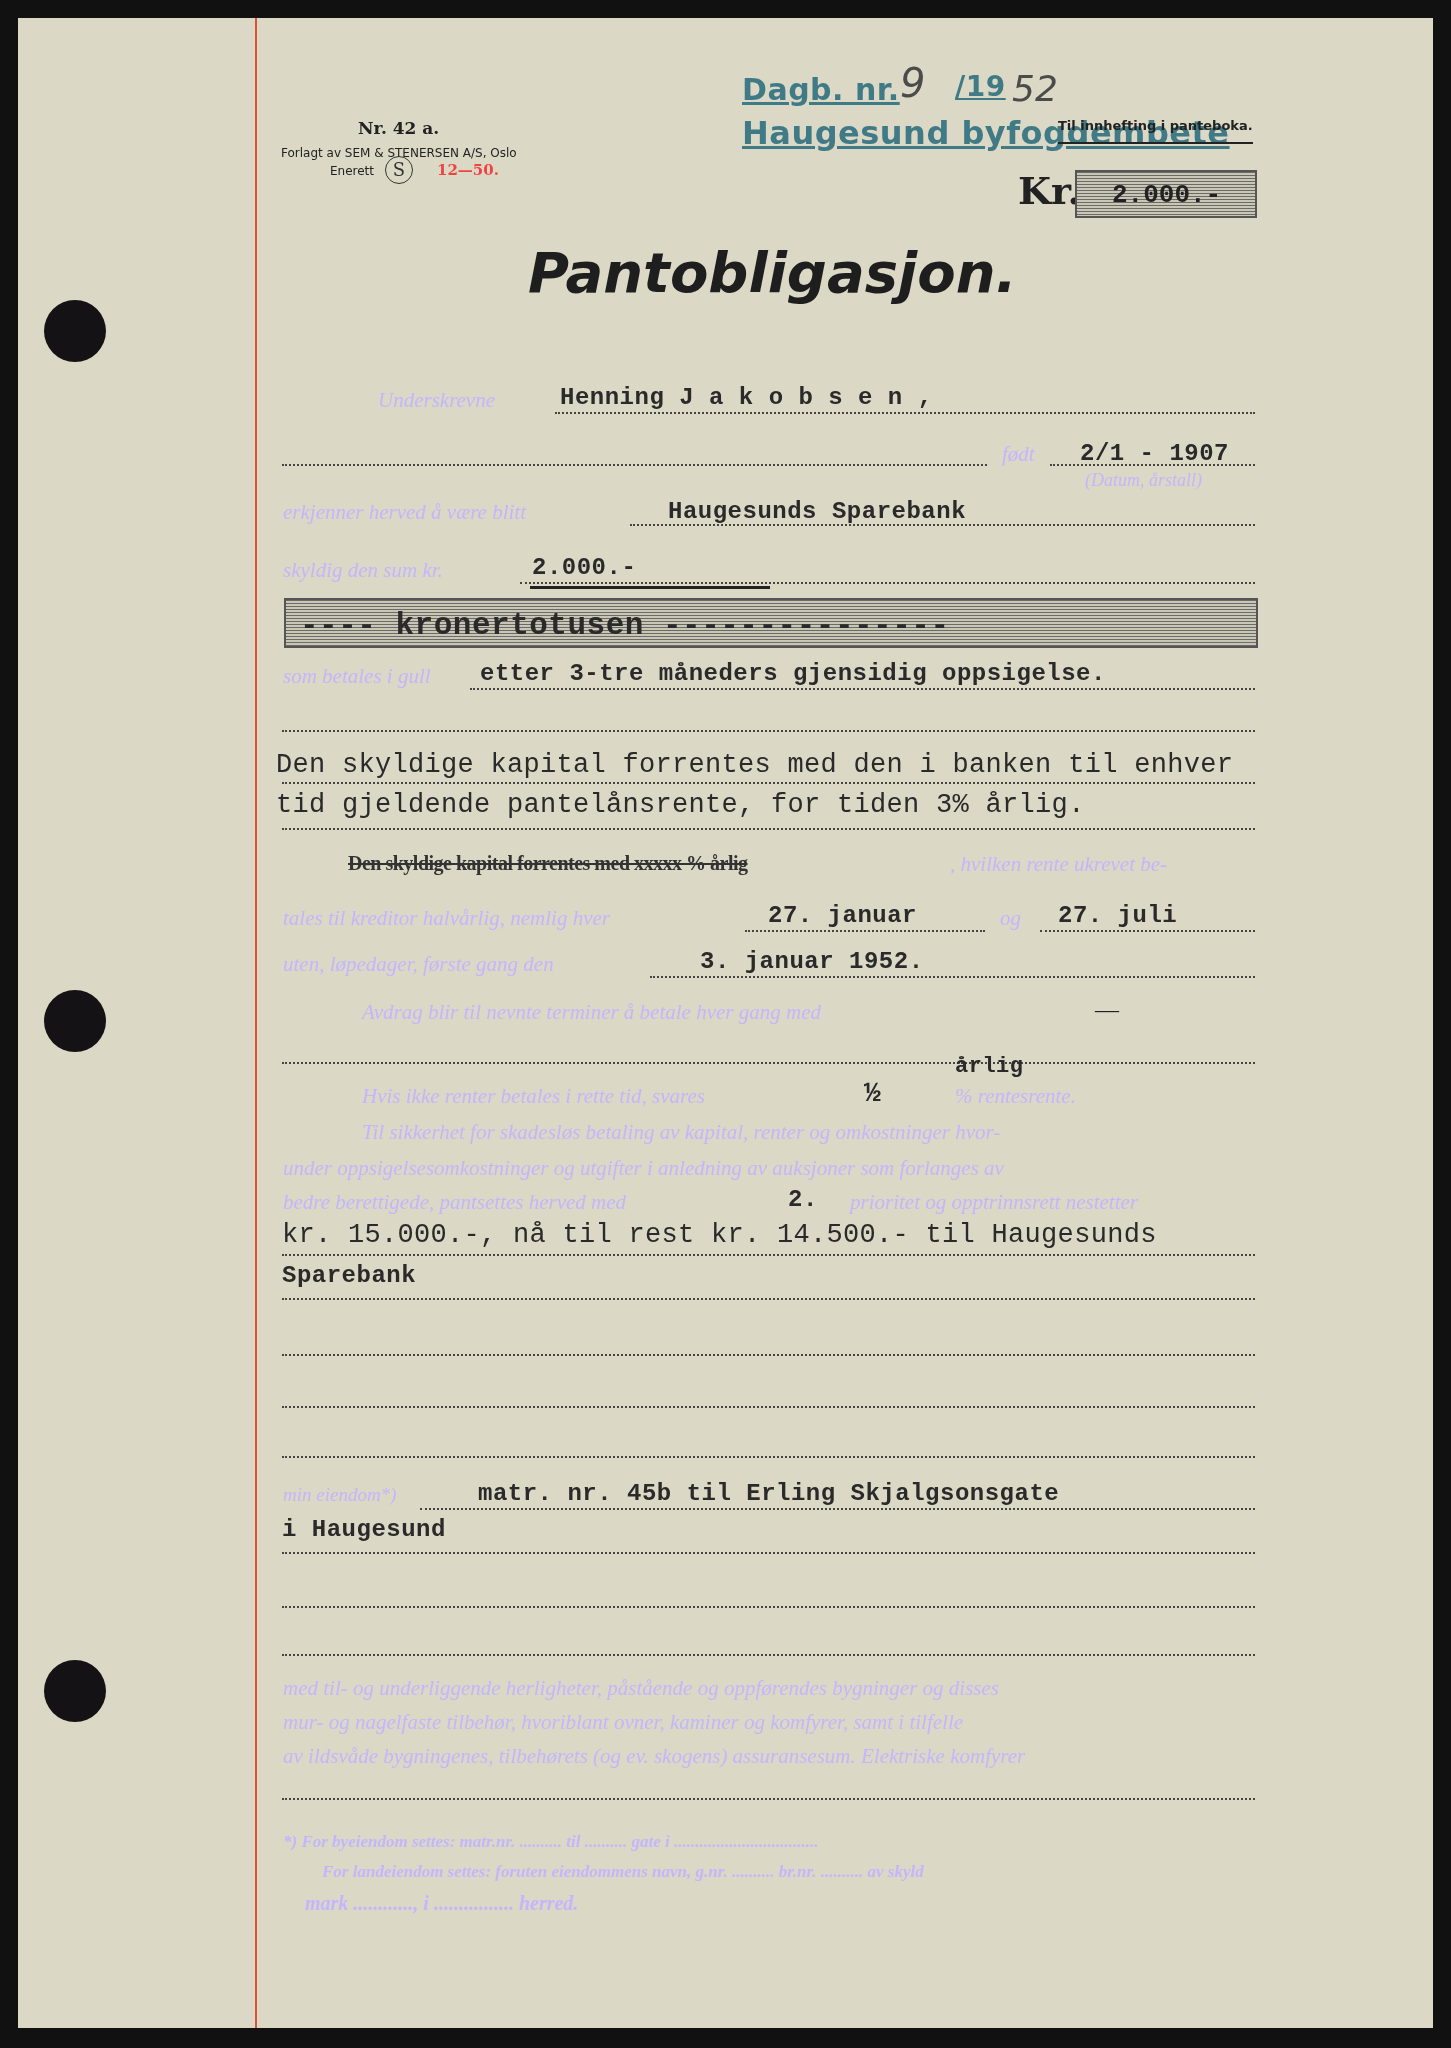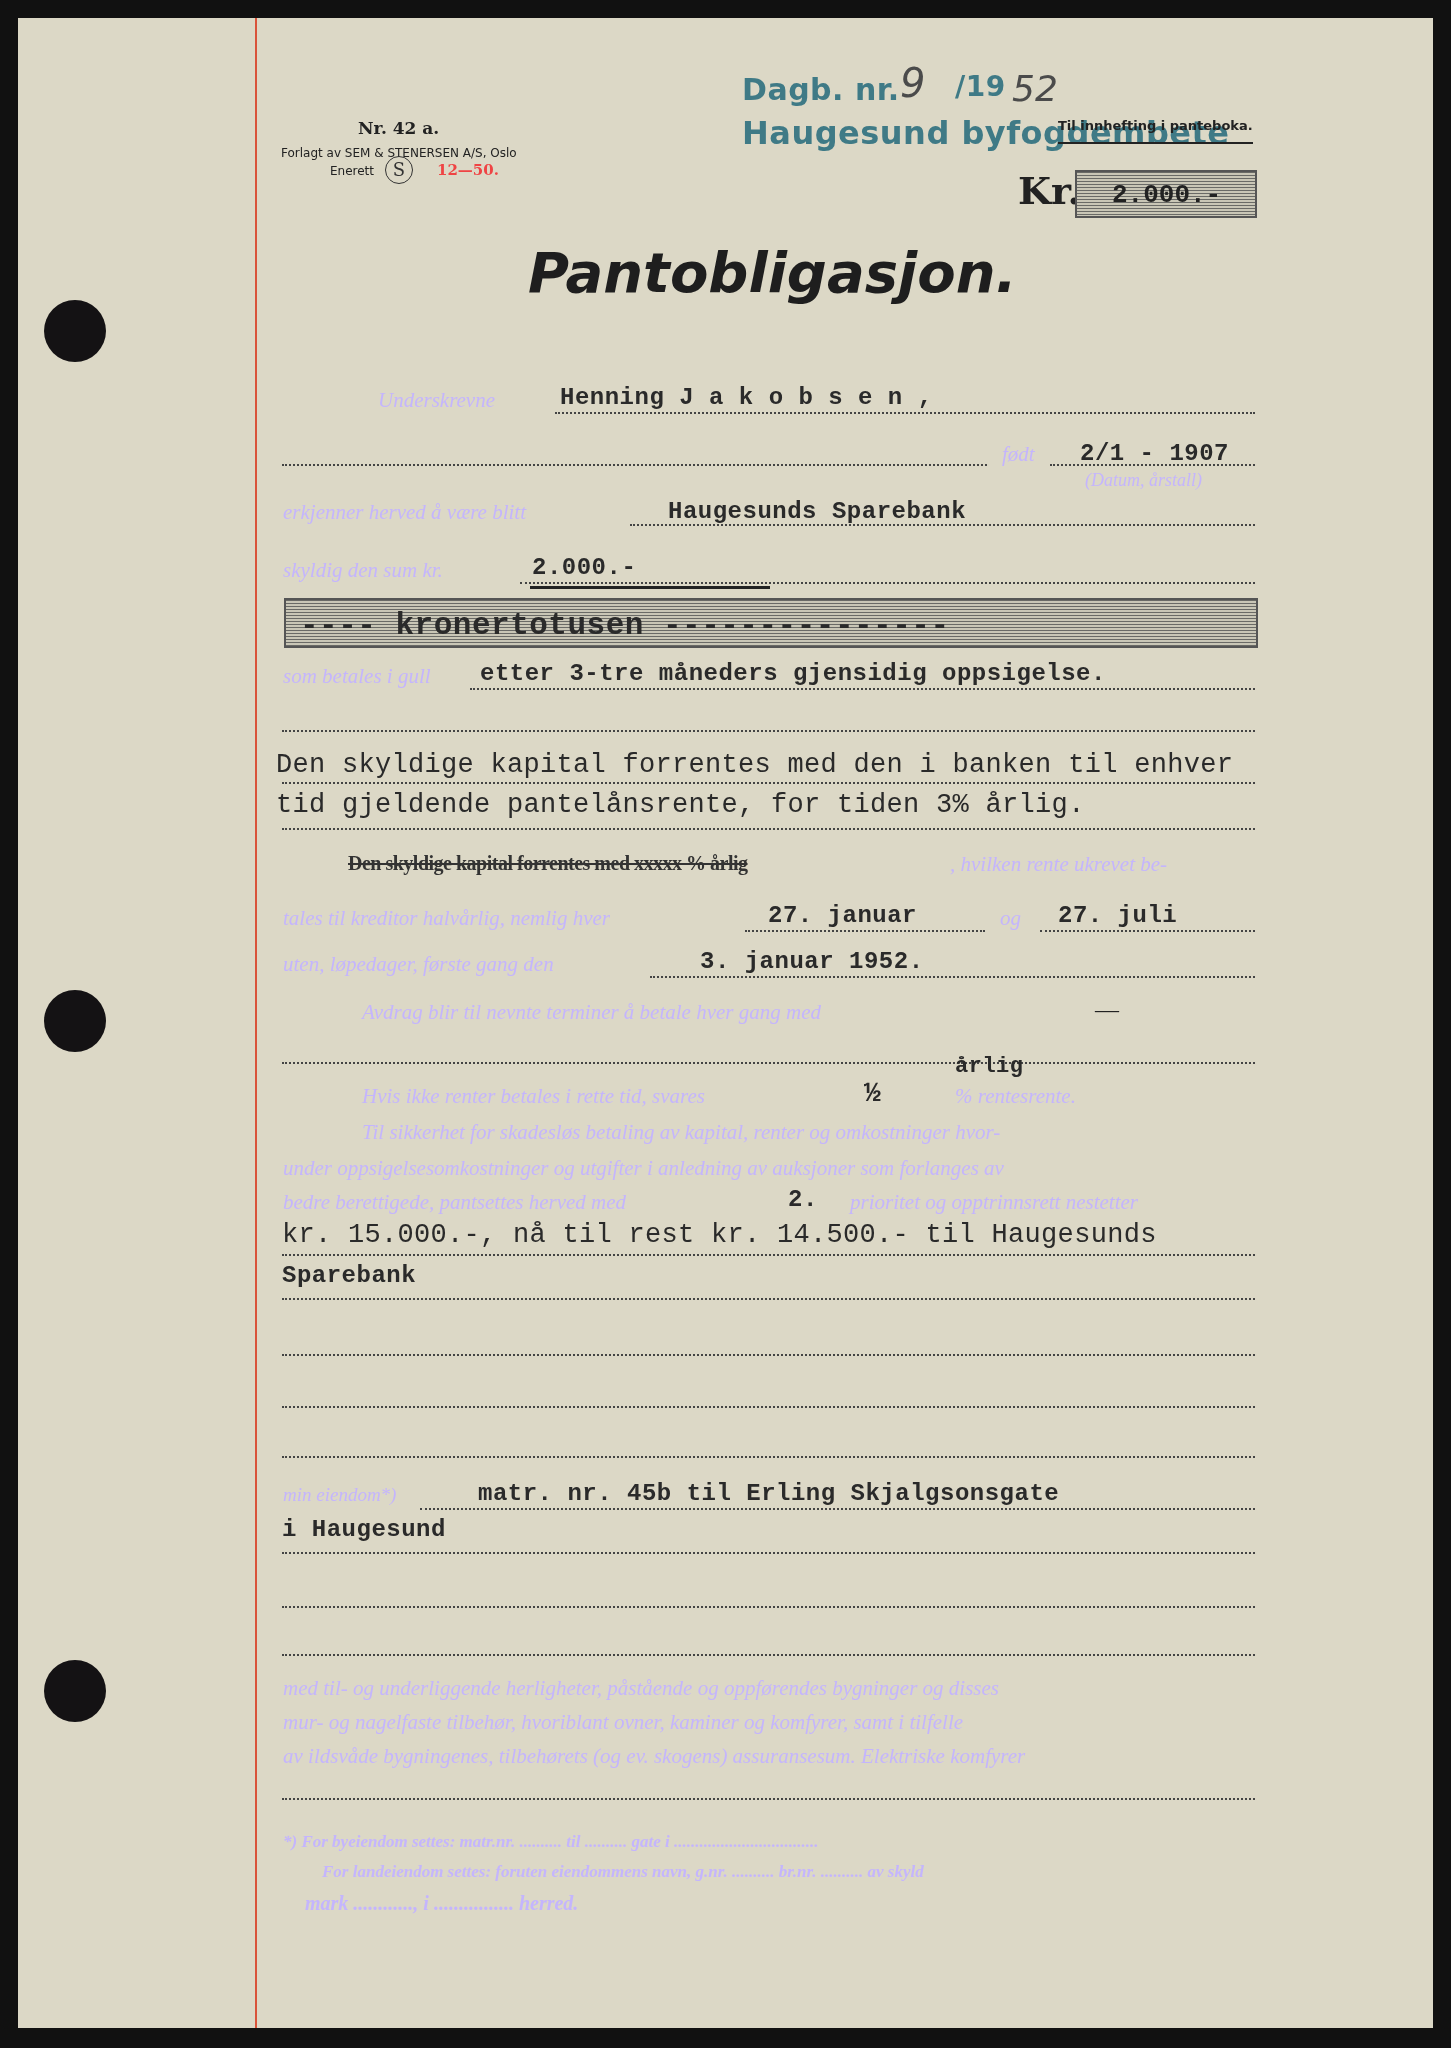--- a/index.html
+++ b/index.html
@@ -23,21 +23,21 @@
     background: #141214; left: 44px;
   }
   .abs { position: absolute; white-space: nowrap; }
   .form { font-family: "Liberation Serif", serif; font-style: italic; color: #c4b5fd; font-size: 21px; }
   .typed { font-family: "Liberation Mono", monospace; font-weight: bold; color: #2a2a2a; font-size: 24px; letter-spacing: 0.5px; }
   .typed-big { font-family: "Liberation Mono", monospace; font-weight: normal; color: #2a2a2a; font-size: 27px; letter-spacing: 0.3px; }
   .dots {
     position: absolute; height: 0;
     border-bottom: 2px dotted #444;
   }
-  .stamp { font-family: "DejaVu Sans", sans-serif; color: #3f7a86; font-weight: bold; letter-spacing: 0.5px; }
+  .stamp { font-family: "DejaVu Sans", sans-serif; color: #3f7a86; font-weight: bold; letter-spacing: 0.5px; text-decoration: underline; }
   .pencil { font-family: "DejaVu Sans", sans-serif; color: #4b4b4b; font-style: italic; }
   .hatch {
     position: absolute;
     background: repeating-linear-gradient(to bottom, #6a6a66 0px, #6a6a66 1px, #c9c6b6 1px, #c9c6b6 3px);
     border: 2px solid #555;
   }
   .title { font-family: "DejaVu Sans", sans-serif; font-style: italic; font-weight: bold; font-size: 56px; color: #1e1e1e; }
   .small { font-family: "DejaVu Sans", sans-serif; font-size: 12px; color: #222; }
   .strike { text-decoration: line-through; }
 </style>

